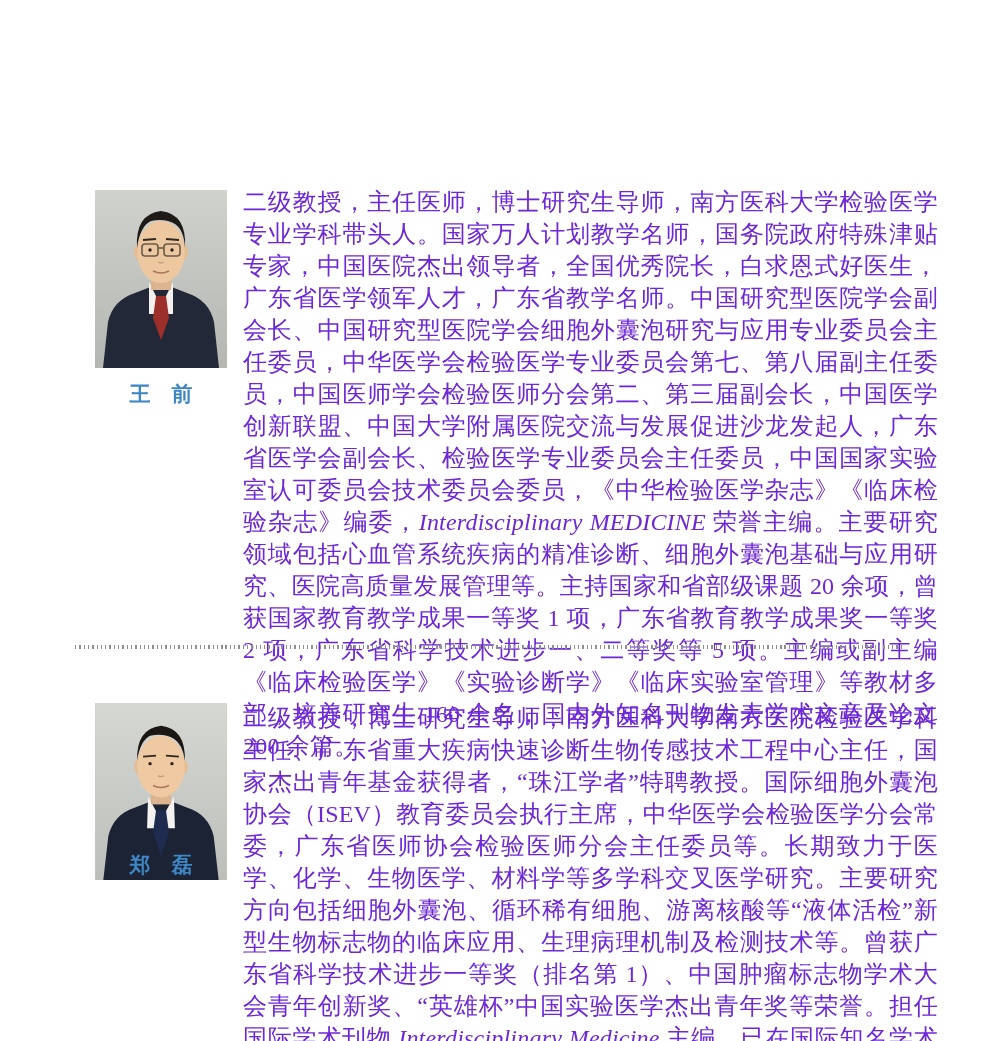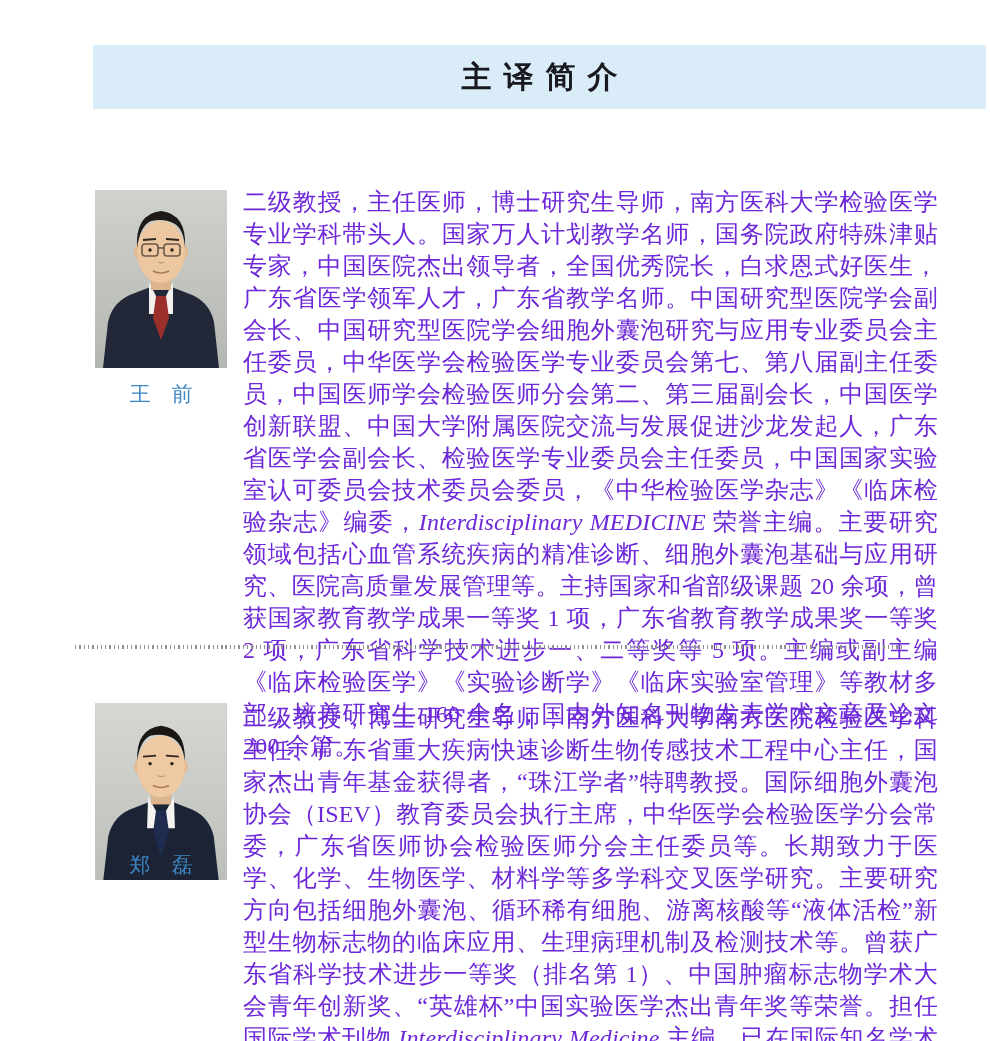--- a/index.html
+++ b/index.html
@@ -38,21 +38,21 @@
   }
   .portrait svg { display: block; width: 100%; height: 100%; }
   .portrait-1 { top: 190px; }
   .portrait-2 { top: 703px; height: 177px; }
   .name-label {
     position: absolute;
     left: 95px;
     width: 132px;
     text-align: center;
     font-size: 21px;
-    font-weight: normal;
+    font-weight: bold;
     color: #3e86c4;
   }
   .name-1 { top: 380px; }
   .name-2 { top: 851px; }
   .bio {
     position: absolute;
     left: 243px;
     width: 695px;
     font-size: 24px;
     line-height: 32px;
@@ -68,23 +68,20 @@
     left: 75px; top: 645px;
     width: 830px; height: 4px;
     background: repeating-linear-gradient(to right, #8f8f8f 0 1.3px, transparent 1.3px 4.3px);
   }
 </style>
 </head>
 <body>
 
 <div class="page">
 
-  <div class="title-banner">
-    <div class="page-title">主译简介</div>
-  </div>
 
   <div class="portrait portrait-1">
     <svg viewBox="0 0 132 178">
       <defs>
         <linearGradient id="bg1" x1="0" y1="0" x2="0" y2="1">
           <stop offset="0" stop-color="#d0d2ce"></stop>
             <stop offset="1" stop-color="#b4b6b2"></stop>
         </linearGradient>
       </defs>
       <rect width="132" height="178" fill="url(#bg1)"></rect>

